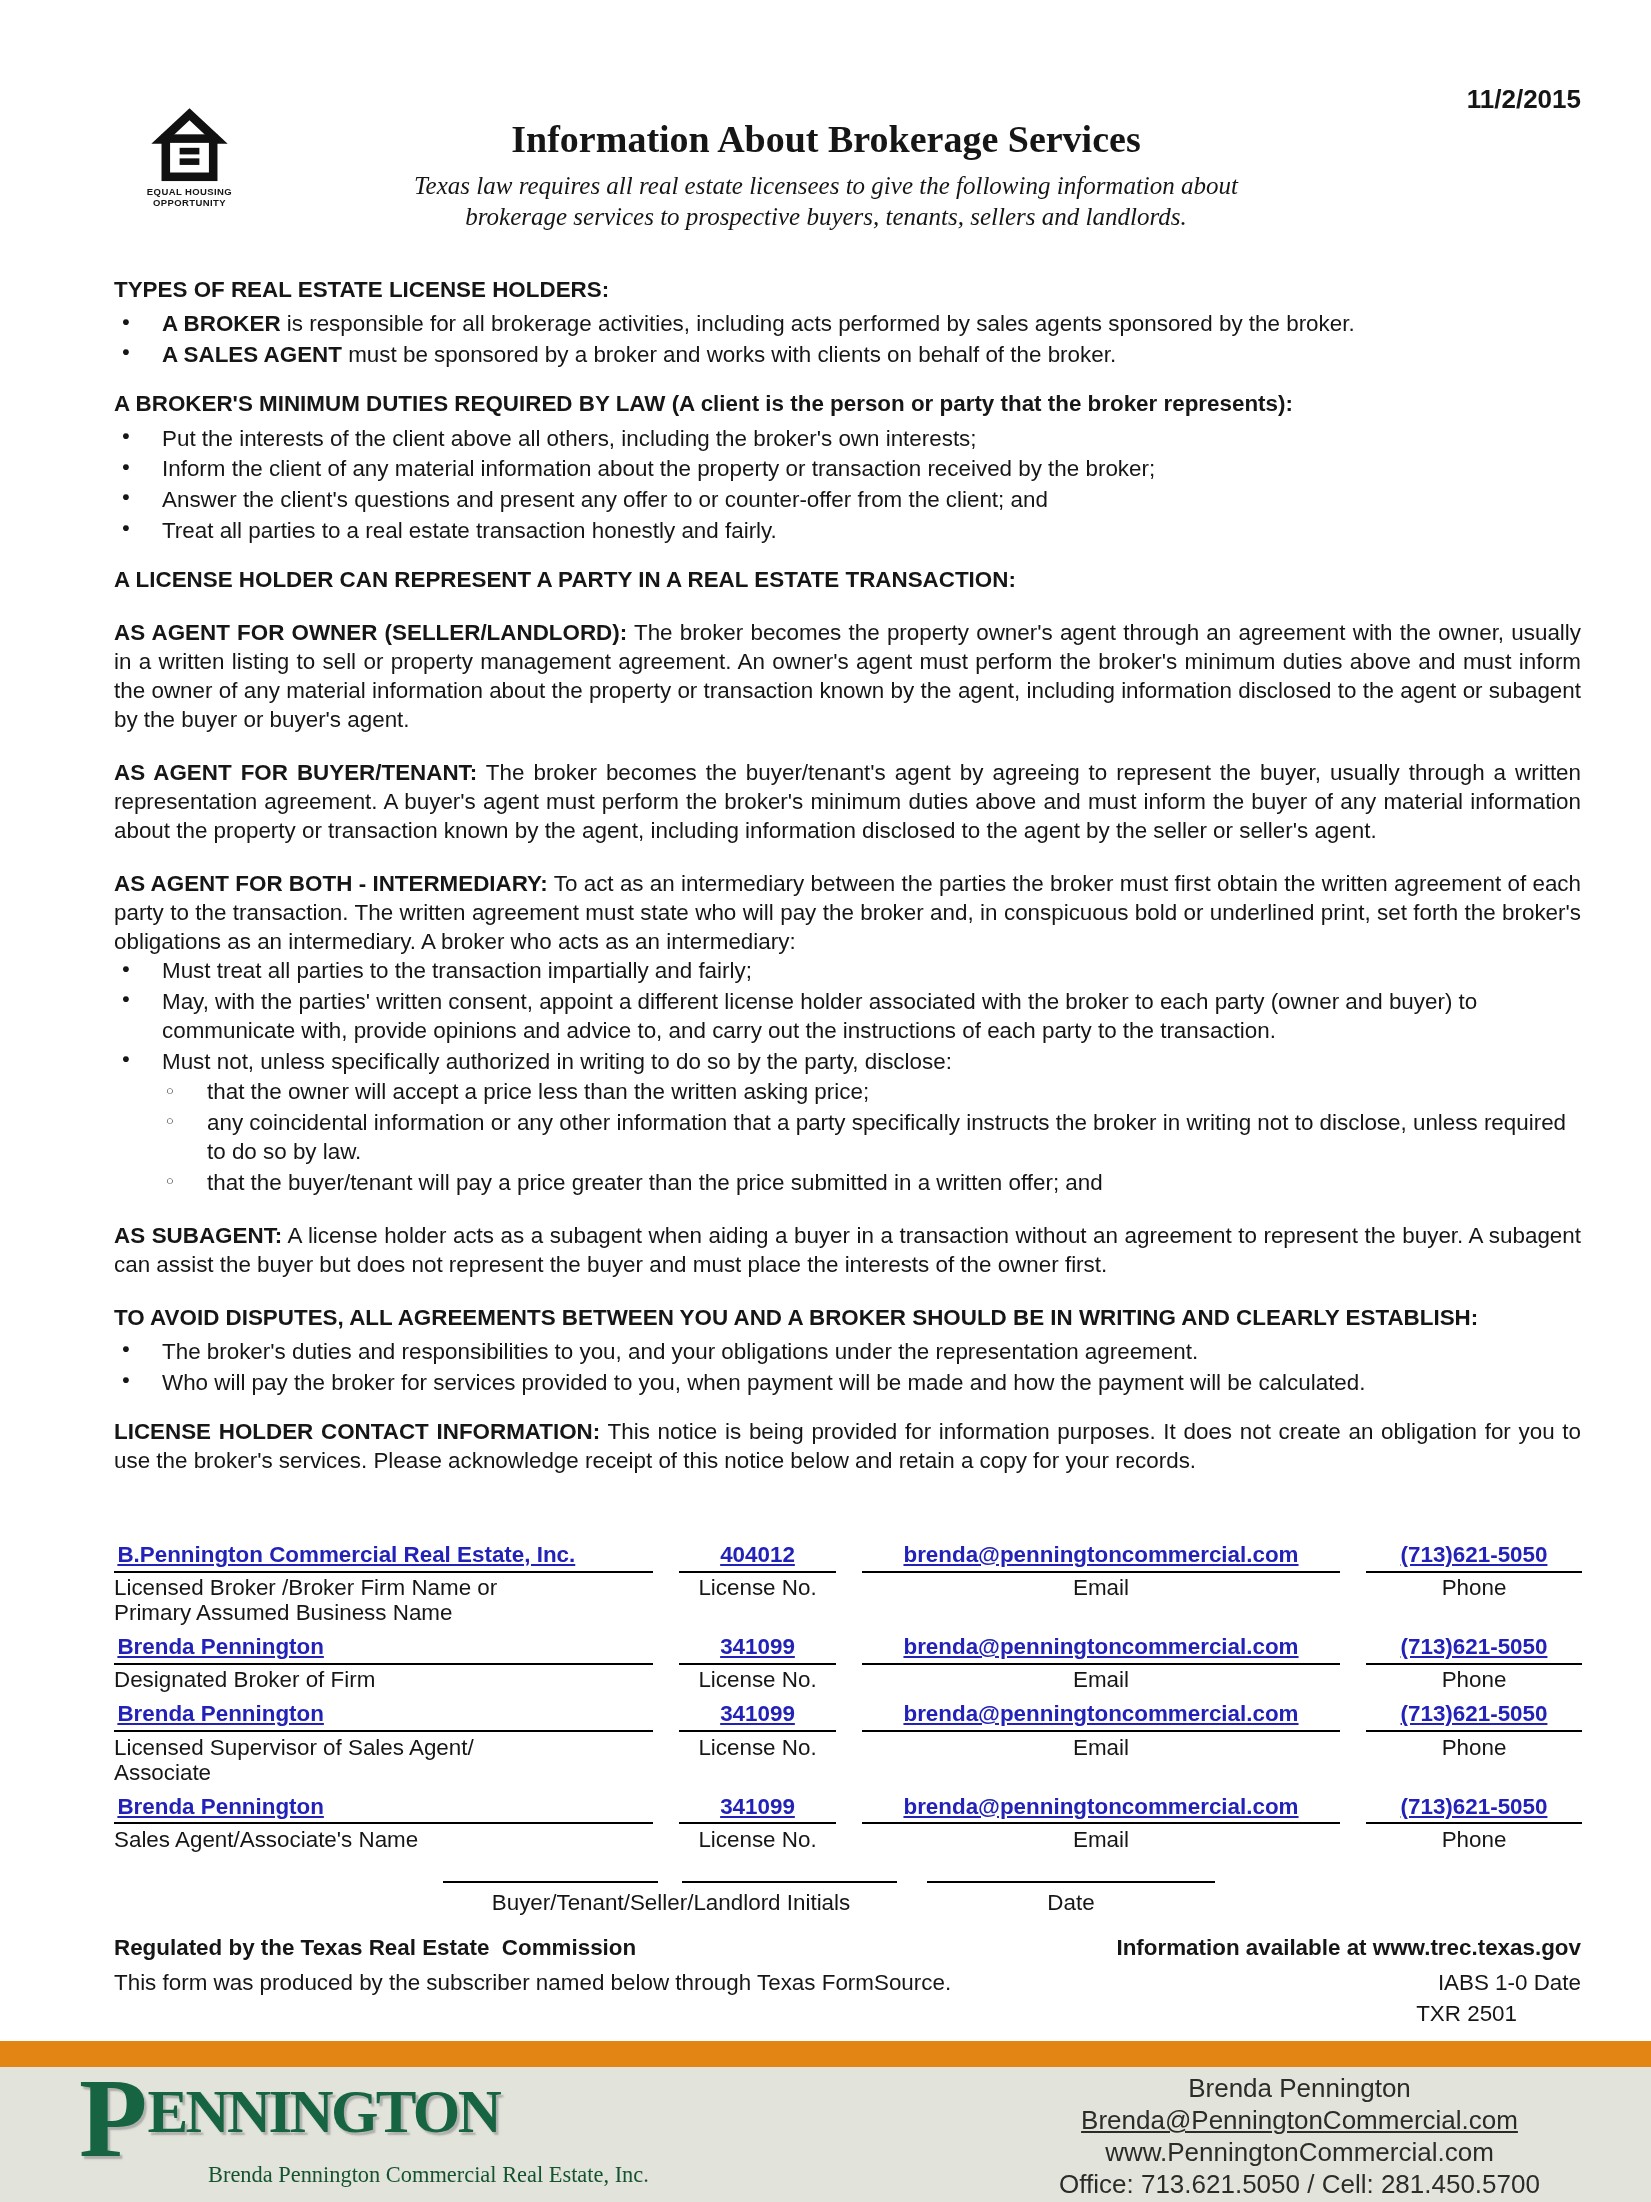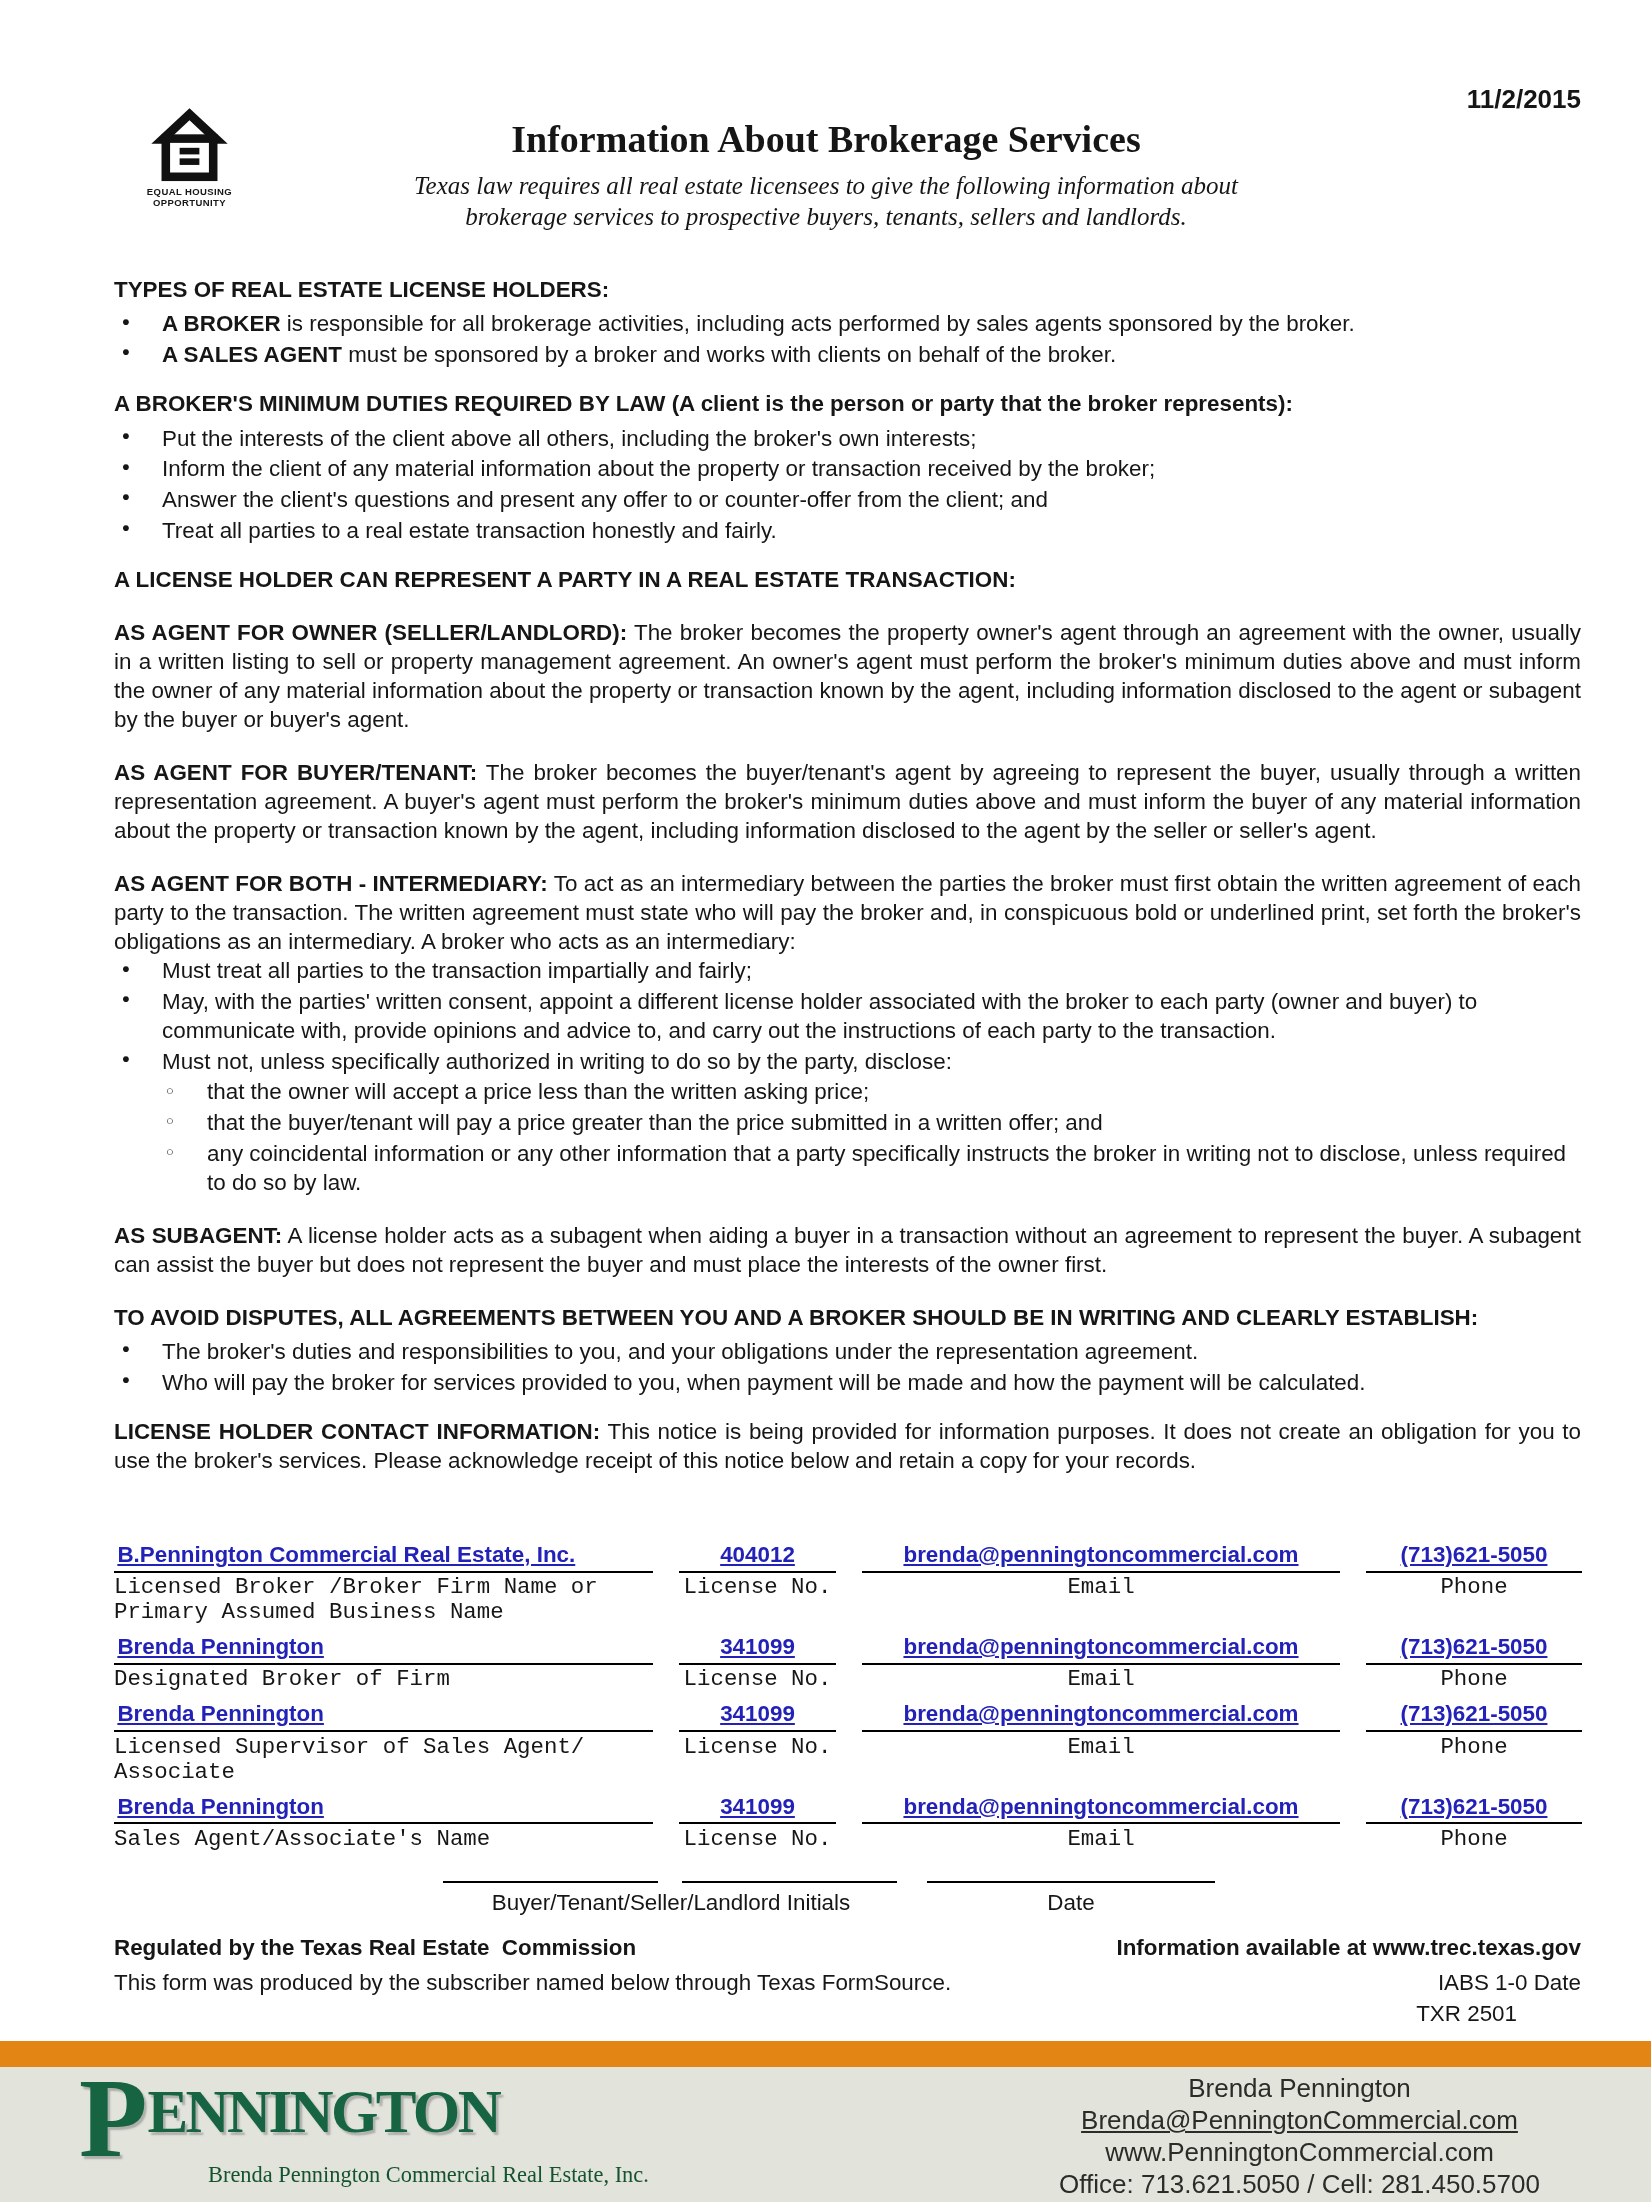--- a/index.html
+++ b/index.html
@@ -35,21 +35,21 @@
   .para { margin: 0 0 24px; text-align: justify; }
   .rep-h { font-weight: bold; margin: 0 0 24px; }
   .lead { font-weight: bold; }
 
   
   .bottom { position: absolute; left: 114px; top: 1540px; width: 1467px; font-size: 22.4px; line-height: 29px; }
   .grid { display: grid; grid-template-columns: 539px 157px 478px 216px; column-gap: 26px; }
   .val { border-bottom: 2.6px solid #000; padding: 0 3.4px 1.7px; white-space: nowrap; overflow: hidden; }
   .val .v { color: #2222b8; font-weight: bold; text-decoration: underline; }
   .c { text-align: center; }
-  .labs { line-height: 25px; padding-top: 2.6px; font-family: Liberation Mono, monospace; }
+  .labs { line-height: 25px; padding-top: 2.6px; }
   .crow { margin-bottom: 6.9px; }
 
   .sig { position: relative; height: 55px; margin-top: 13.8px; }
   .sig .ln { position: absolute; top: 15.5px; border-top: 2.6px solid #000; }
   .ln1 { left: 329px; width: 215px; }
   .ln2 { left: 568px; width: 215px; }
   .ln3 { left: 813px; width: 288px; }
   .sig-lab1 { position: absolute; top: 22.4px; left: 329px; width: 456px; text-align: center; }
   .sig-lab2 { position: absolute; top: 22.4px; left: 813px; width: 288px; text-align: center; }
 
@@ -120,22 +120,22 @@
 
     <div style="margin-bottom:24px;">
       <p class="para" style="margin-bottom:0;"><span class="lead">AS AGENT FOR BOTH - INTERMEDIARY:</span><span> To act as an intermediary between the parties the broker must first obtain the written agreement of each party to the transaction. The written agreement must state who will pay the broker and, in conspicuous bold or underlined print, set forth the broker's obligations as an intermediary. A broker who acts as an intermediary:</span></p>
       <ul class="b inner">
         <li>Must treat all parties to the transaction impartially and fairly;</li>
         <li>May, with the parties' written consent, appoint a different license holder associated with the broker to each party (owner and buyer) to communicate with, provide opinions and advice to, and carry out the instructions of each party to the transaction.</li>
         <li>Must not, unless specifically authorized in writing to do so by the party, disclose:</li>
       </ul>
       <ul class="sub">
         <li>that the owner will accept a price less than the written asking price;</li>
+        <li>any coincidental information or any other information that a party specifically instructs the broker in writing not to disclose, unless required to do so by law.</li>
         <li>that the buyer/tenant will pay a price greater than the price submitted in a written offer; and</li>
-        <li>any coincidental information or any other information that a party specifically instructs the broker in writing not to disclose, unless required to do so by law.</li>
       </ul>
     </div>
 
     <p class="para"><span class="lead">AS SUBAGENT:</span><span> A license holder acts as a subagent when aiding a buyer in a transaction without an agreement to represent the buyer. A subagent can assist the buyer but does not represent the buyer and must place the interests of the owner first.</span></p>
 
     <div>
       <div class="sec-h">TO AVOID DISPUTES, ALL AGREEMENTS BETWEEN YOU AND A BROKER SHOULD BE IN WRITING AND CLEARLY ESTABLISH:</div>
       <ul class="b">
         <li>The broker's duties and responsibilities to you, and your obligations under the representation agreement.</li>
         <li>Who will pay the broker for services provided to you, when payment will be made and how the payment will be calculated.</li>

